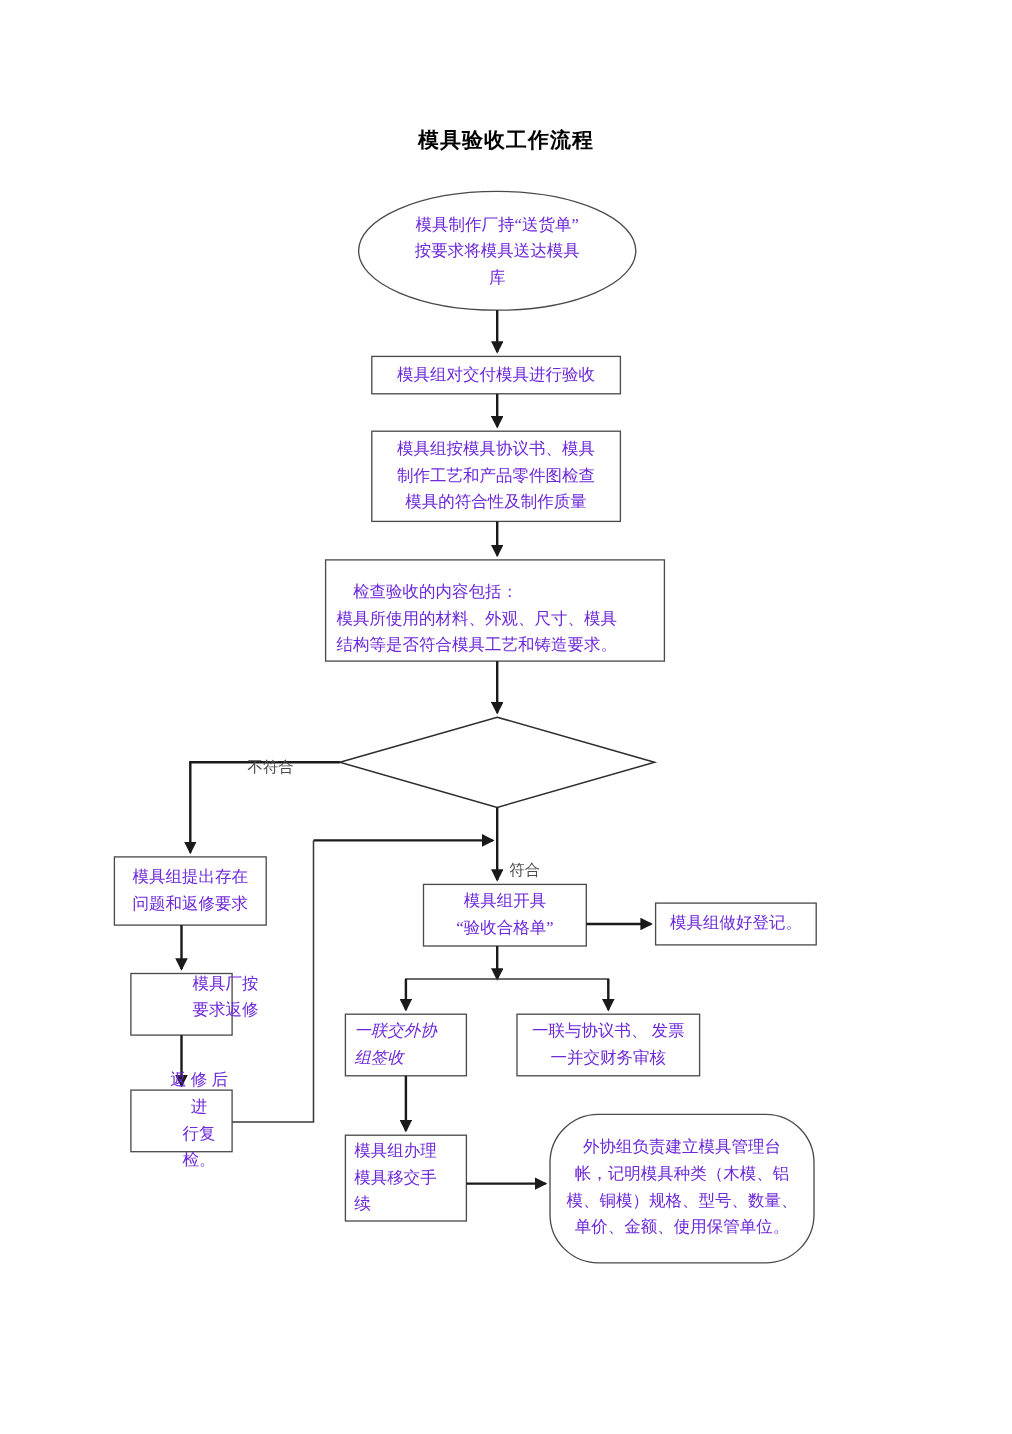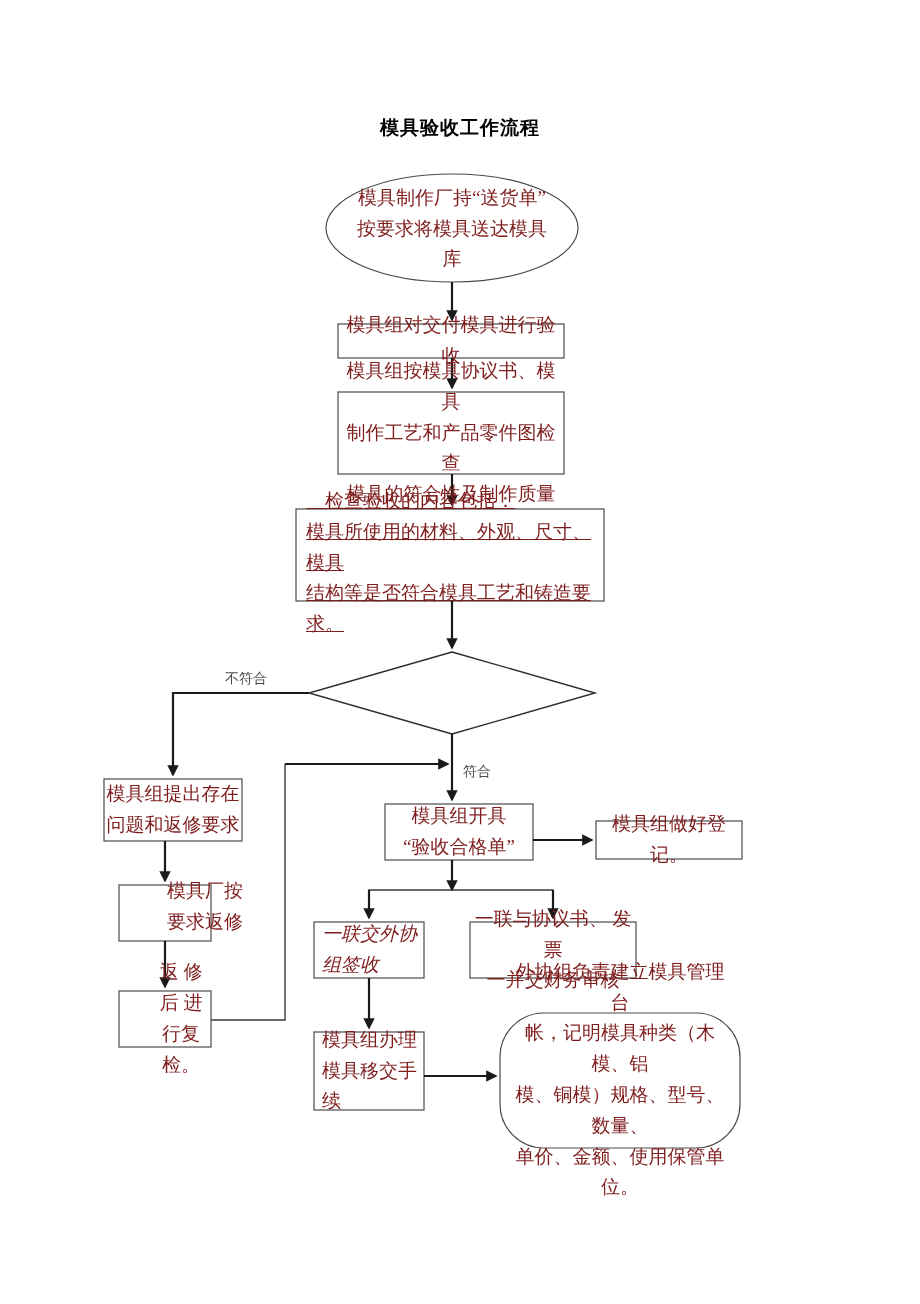--- a/index.html
+++ b/index.html
@@ -58,34 +58,35 @@
     color: #000000;
     letter-spacing: 1px;
     margin-top: 20px;
   }
   .node-text {
     position: absolute;
     box-sizing: border-box;
     display: flex;
     flex-direction: column;
     justify-content: center;
-    color: #7f1d1d;
-    font-size: 19px;
+    color: #6d28d9;
+    font-size: 15px;
     line-height: 1.62;
     pointer-events: none;
     white-space: pre-line;
   }
   .node-text.center { align-items: center; text-align: center; }
   .node-text.left { align-items: flex-start; text-align: left; }
   .edge-label {
     position: absolute;
     color: #4a4a4a;
     font-size: 14px;
     line-height: 1.2;
     white-space: nowrap;
+    margin-top: 20px;
   }
 </style>
 </head>
 <body>
 
 <div id="flow-root">
 
   <div class="page-title">模具验收工作流程</div>
 
   <svg class="flow-canvas" viewBox="0 0 920 1304">
@@ -160,21 +161,21 @@
   <div class="node-text center" style="left:346px; top:188px; width:212px; height:82px;">模具制作厂持“送货单”
 按要求将模具送达模具
 库</div>
 
   <div class="node-text center" style="left:340px; top:324px; width:222px; height:34px;">模具组对交付模具进行验收</div>
 
   <div class="node-text center" style="left:340px; top:392px; width:222px; height:82px;border-radius:12px;">模具组按模具协议书、模具
 制作工艺和产品零件图检查
 模具的符合性及制作质量</div>
 
-  <div class="node-text left" style="left:306px; top:511px; width:292px; height:104px;text-decoration:underline;">　检查验收的内容包括：
+  <div class="node-text left" style="left:306px; top:511px; width:292px; height:104px;">　检查验收的内容包括：
 模具所使用的材料、外观、尺寸、模具
 结构等是否符合模具工艺和铸造要求。</div>
 
 
   <div class="node-text center" style="left:106px; top:779px; width:134px; height:62px;">模具组提出存在
 问题和返修要求</div>
 
   <div class="node-text center" style="left:121px; top:885px; width:88px; height:44px;margin-left:40px;">模具厂按
 要求返修</div>
 

